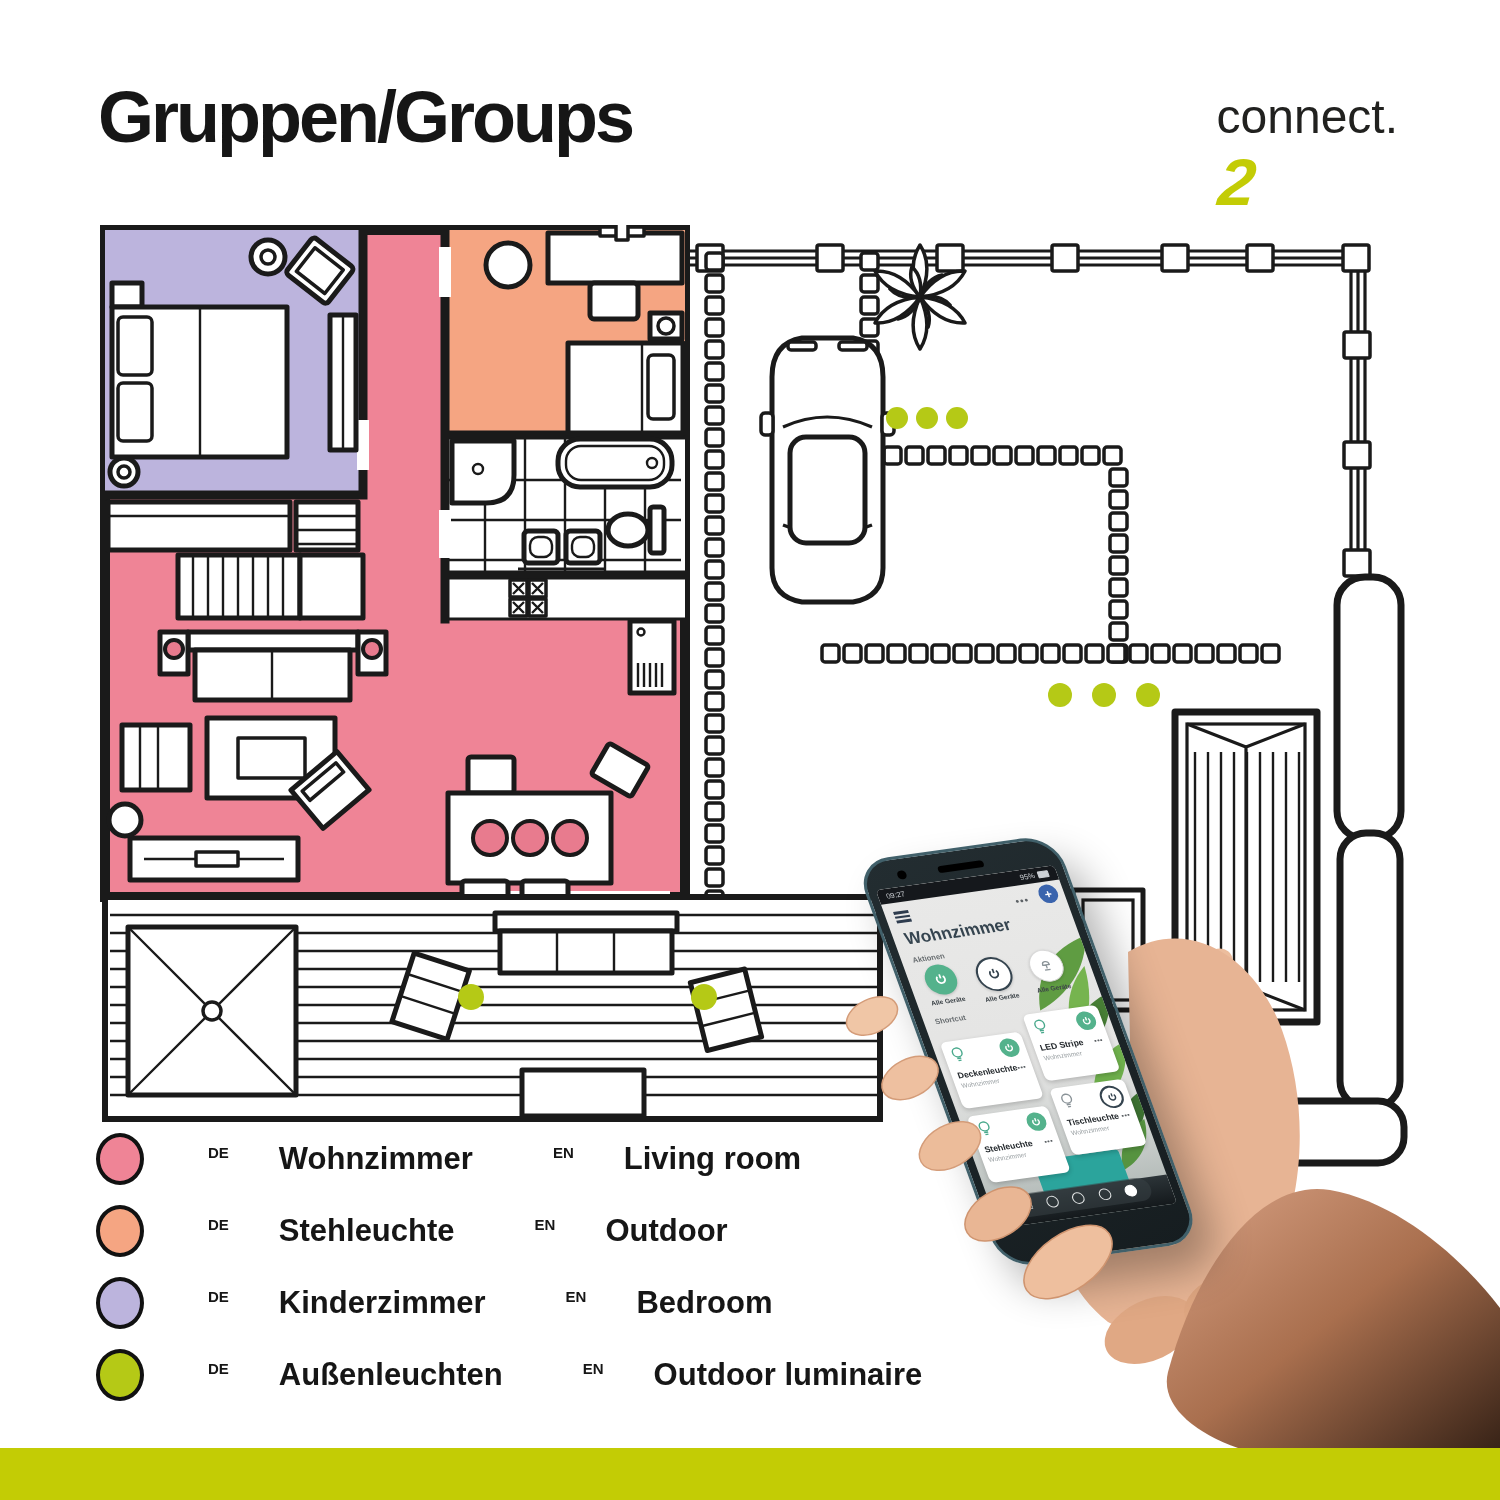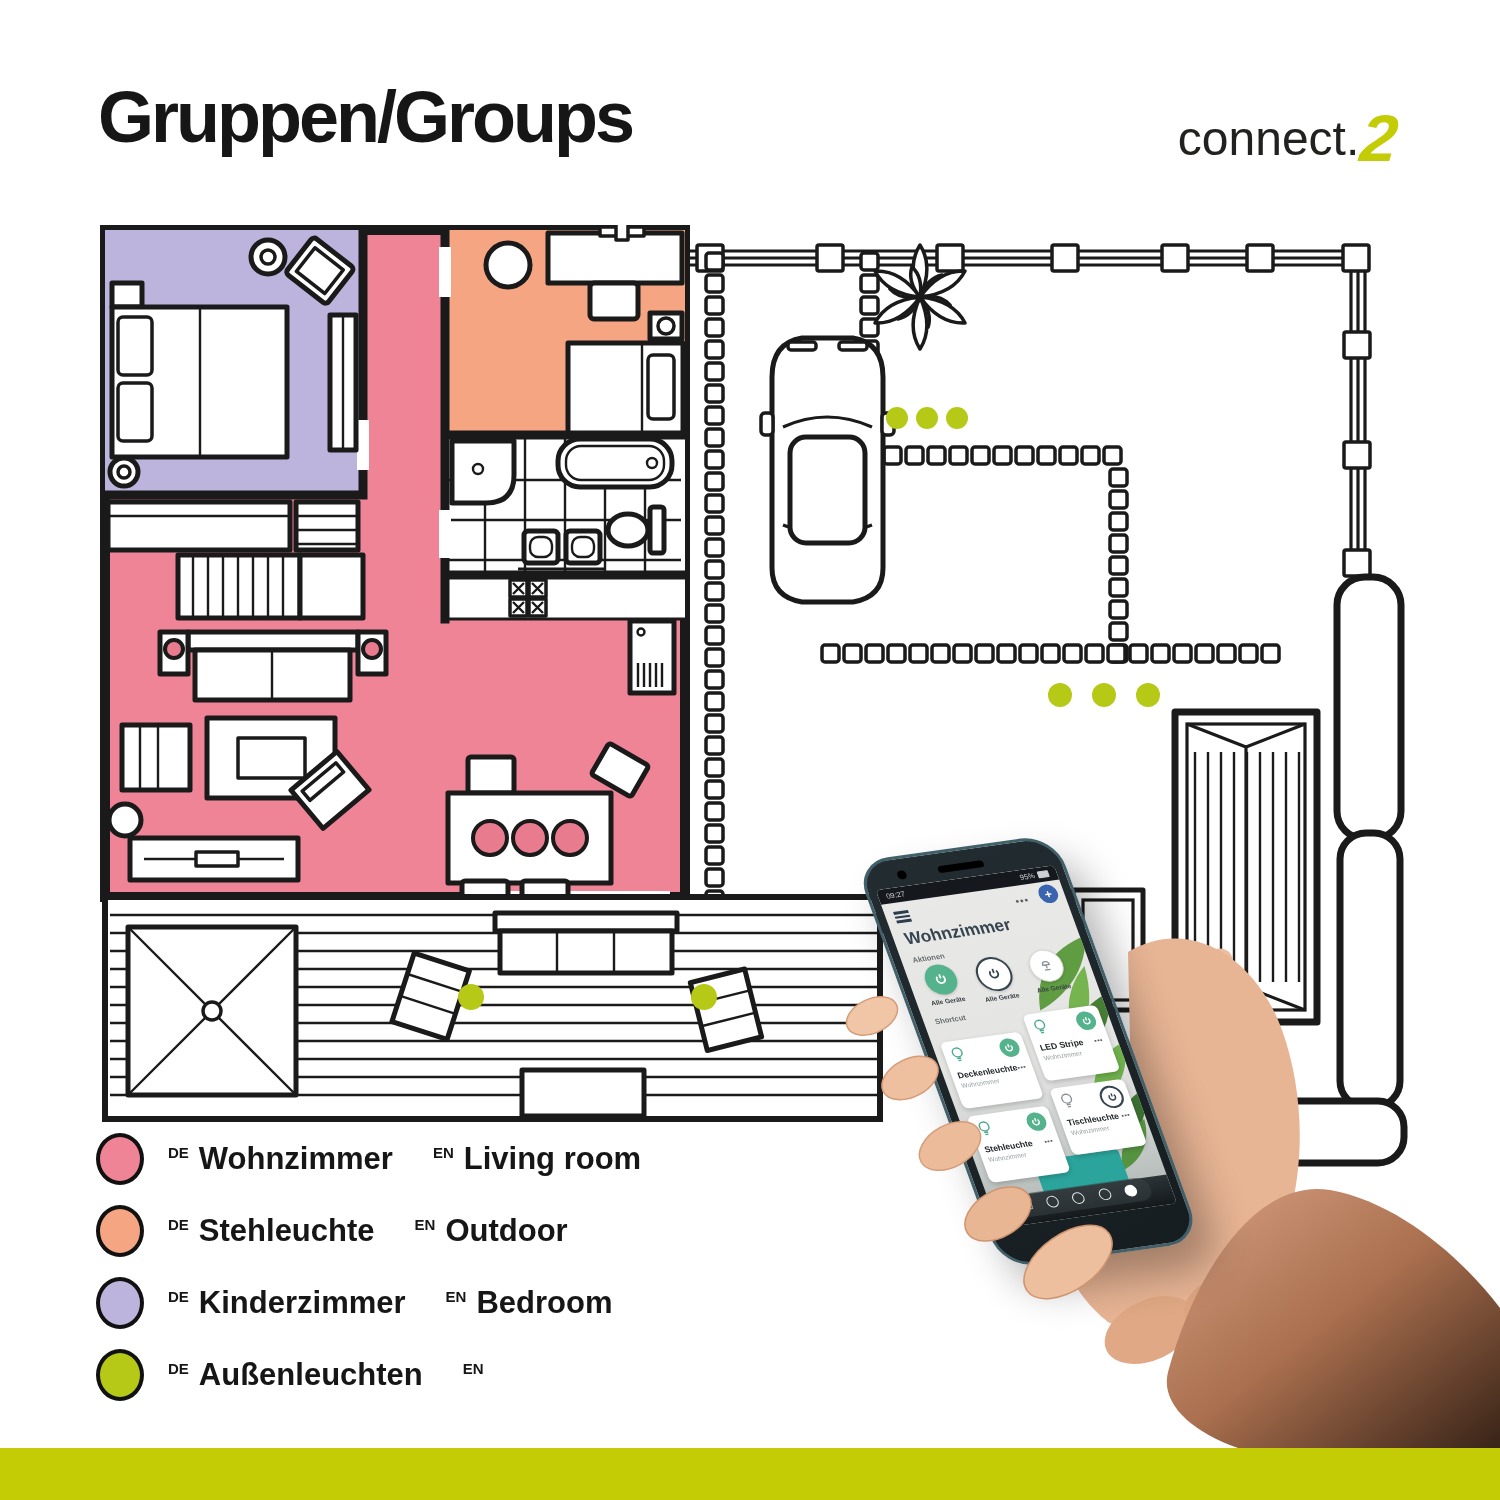--- a/index.html
+++ b/index.html
@@ -2,39 +2,39 @@
 <html style="--c-pink: #ef8496; --c-orange: #f5a582; --c-purple: #bcb4dd; --c-lime: #b5c916; --c-lime_bar: #c3cc05; --c-plate: #e87b8e; --c-wall: #1a1a1a; --c-app_green: #54b28c; --c-app_navy: #35444f;"><head>
 <meta charset="utf-8">
 <style>
   html,body{margin:0;padding:0;background:#fff;}
   body{width:1500px;height:1500px;position:relative;overflow:hidden;
        font-family:"Liberation Sans", sans-serif;color:#161616;}
 
   
   .title{position:absolute;left:98px;top:76px;font-size:72px;font-weight:700;
          letter-spacing:-3px;color:#161616;white-space:nowrap;}
-  .logo{position:absolute;top:100px;right:102px;display:flex;align-items:center;}
+  .logo{position:absolute;top:89px;right:102px;display:flex;align-items:flex-start;flex-direction:column;}
   .logo .l-text{font-size:48px;font-weight:500;color:#21211f;letter-spacing:0;}
   .logo .l-accent{font-size:66px;font-weight:700;font-style:italic;
                   color:var(--c-lime_bar,#c3cc05);margin-left:2px;transform:skewX(-6deg);}
 
   
   #plan{position:absolute;left:100px;top:225px;}
   .w  {fill:none;stroke:var(--c-wall,#1a1a1a);stroke-width:9;stroke-linecap:square;}
   .f  {fill:#fff;stroke:var(--c-wall,#1a1a1a);stroke-width:5;stroke-linejoin:round;}
   .f4 {fill:#fff;stroke:var(--c-wall,#1a1a1a);stroke-width:3.5;stroke-linejoin:round;}
   .t  {fill:none;stroke:var(--c-wall,#1a1a1a);stroke-width:2.4;}
   .t3 {fill:none;stroke:var(--c-wall,#1a1a1a);stroke-width:3.2;}
   .h7 {fill:#fff;stroke:var(--c-wall,#1a1a1a);stroke-width:7;stroke-linejoin:round;}
   .dot{fill:var(--c-lime,#b5c916);stroke:none;}
   .plate{fill:var(--c-plate,#e87b8e);stroke:var(--c-wall,#1a1a1a);stroke-width:4;}
 
   
   .legend{position:absolute;left:96px;top:1136px;}
-  .lrow{display:flex;align-items:center;height:46px;margin-bottom:26px;}
+  .lrow{display:flex;align-items:center;height:46px;margin-bottom:26px;gap:40px;}
   .ldot{width:40px;height:44px;border:4px solid #111;border-radius:50%;flex:0 0 auto;}
   .ltag{font-size:15px;font-weight:700;margin:-14px 10px 0 24px;}
   .lname{font-size:31px;font-weight:700;white-space:nowrap;}
   .ltag2{margin-left:40px;}
 
   
   .bottom-bar{position:absolute;left:0;top:1448px;width:1500px;height:52px;
               background:var(--c-lime_bar,#c3cc05);}
 
   
@@ -692,16 +692,17 @@
     <span class="ltag">DE</span>
     <span class="lname">Kinderzimmer</span>
     <span class="ltag ltag2">EN</span>
     <span class="lname">Bedroom</span>
   </div>
   <div class="lrow">
     <div class="ldot" style="background: rgb(181, 201, 22);"></div>
     <span class="ltag">DE</span>
     <span class="lname">Außenleuchten</span>
     <span class="ltag ltag2">EN</span>
+    <span class="lname">Outdoor luminaire</span>
   </div>
 </div>
 
 <div class="bottom-bar"></div>
 
 </body></html>

